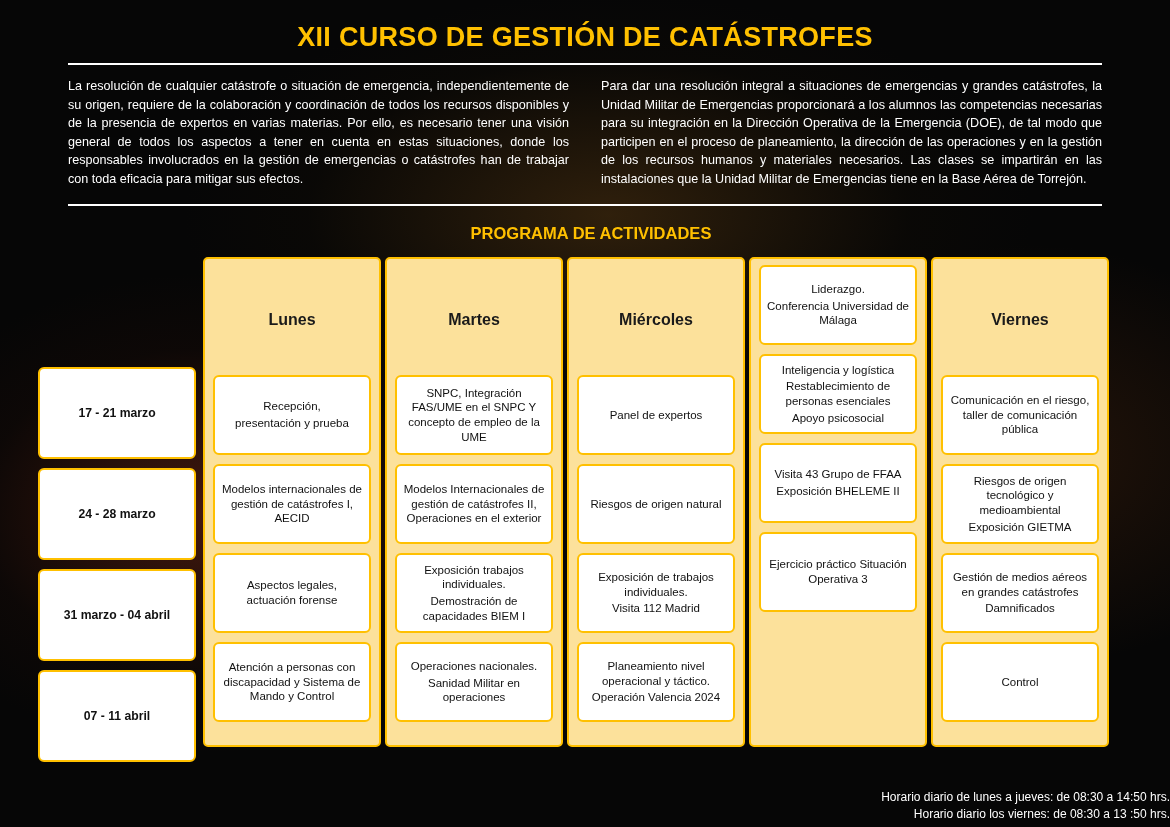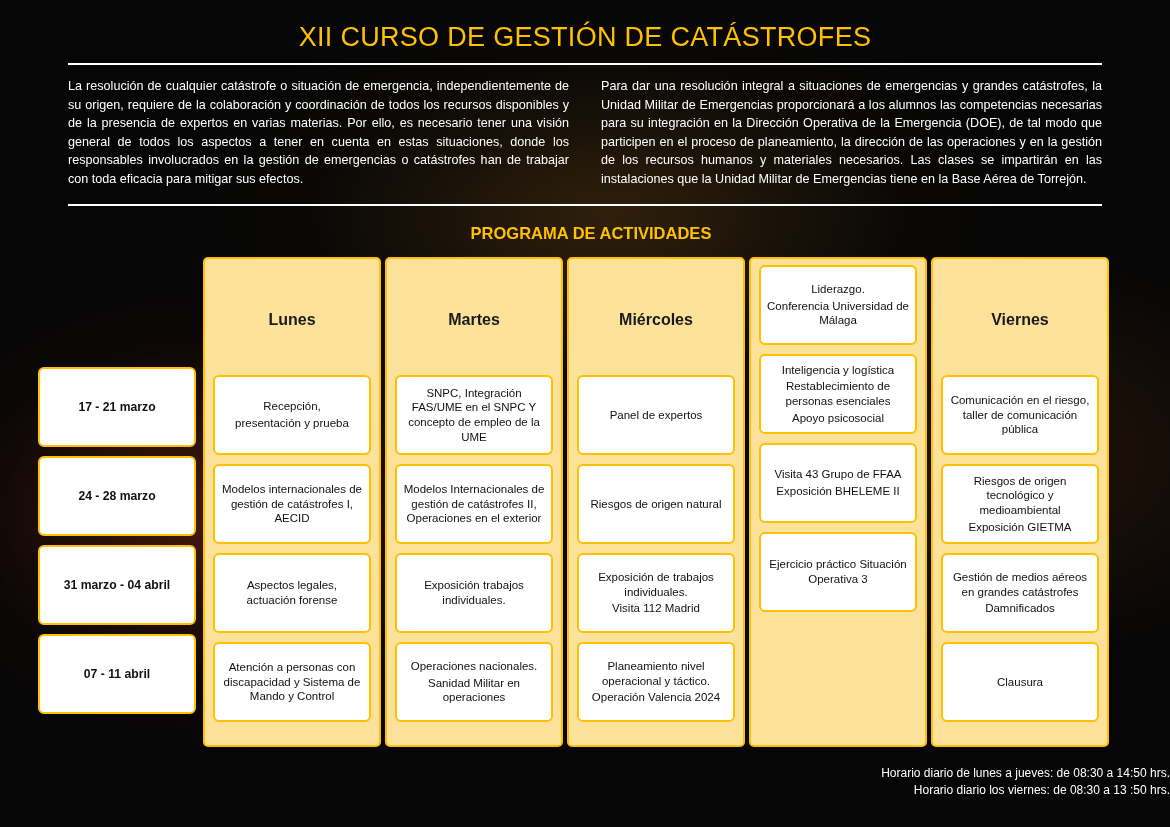--- a/index.html
+++ b/index.html
@@ -26,21 +26,21 @@
   }
   .content {
     position: relative;
     z-index: 2;
     padding: 0;
   }
   .title {
     text-align: center;
     color: #FFC000;
     font-size: 27px;
-    font-weight: normal;
+    font-weight: bold;
     letter-spacing: 0.3px;
     padding-top: 22px;
     padding-bottom: 10px;
   }
   .rule {
     height: 2px;
     background: #ffffff;
     margin: 0 68px;
   }
   .intro {
@@ -126,21 +126,21 @@
     background: #ffffff;
     border: 2px solid #FFC000;
     border-radius: 6px;
     color: #111;
     font-size: 12.2px;
     font-weight: bold;
     text-align: center;
     display: flex;
     align-items: center;
     justify-content: center;
-    height: 80px;
+    height: 92px;
     margin-bottom: 9px;
     box-sizing: border-box;
   }
   .footer {
     text-align: right;
     font-size: 12px;
     color: #ffffff;
     padding-top: 18px;
     line-height: 1.4;
   }
@@ -194,20 +194,21 @@
       <div class="daycol">
         <div class="dayhead">Martes</div>
         <div class="cell">
           <p>SNPC, Integración FAS/UME en el SNPC Y concepto de empleo de la UME</p>
         </div>
         <div class="cell">
           <p>Modelos Internacionales de gestión de catástrofes II, Operaciones en el exterior</p>
         </div>
         <div class="cell">
           <p>Exposición trabajos individuales.</p>
+          <p>Demostración de capacidades BIEM I</p>
         </div>
         <div class="cell">
           <p>Operaciones nacionales.</p>
           <p>Sanidad Militar en operaciones</p>
         </div>
       </div>
 
       <div class="daycol">
         <div class="dayhead">Miércoles</div>
         <div class="cell">
@@ -252,21 +253,21 @@
         </div>
         <div class="cell">
           <p>Riesgos de origen tecnológico y medioambiental</p>
           <p>Exposición GIETMA</p>
         </div>
         <div class="cell">
           <p>Gestión de medios aéreos en grandes catástrofes</p>
           <p>Damnificados</p>
         </div>
         <div class="cell">
-          <p>Clausura</p>
+          <p>Control</p>
         </div>
       </div>
 
     </div>
   </div>
 
   <div class="footer">
     <div>Horario diario de lunes a jueves: de 08:30 a 14:50 hrs.</div>
     <div>Horario diario los viernes: de 08:30 a 13 :50 hrs.</div>
   </div>

